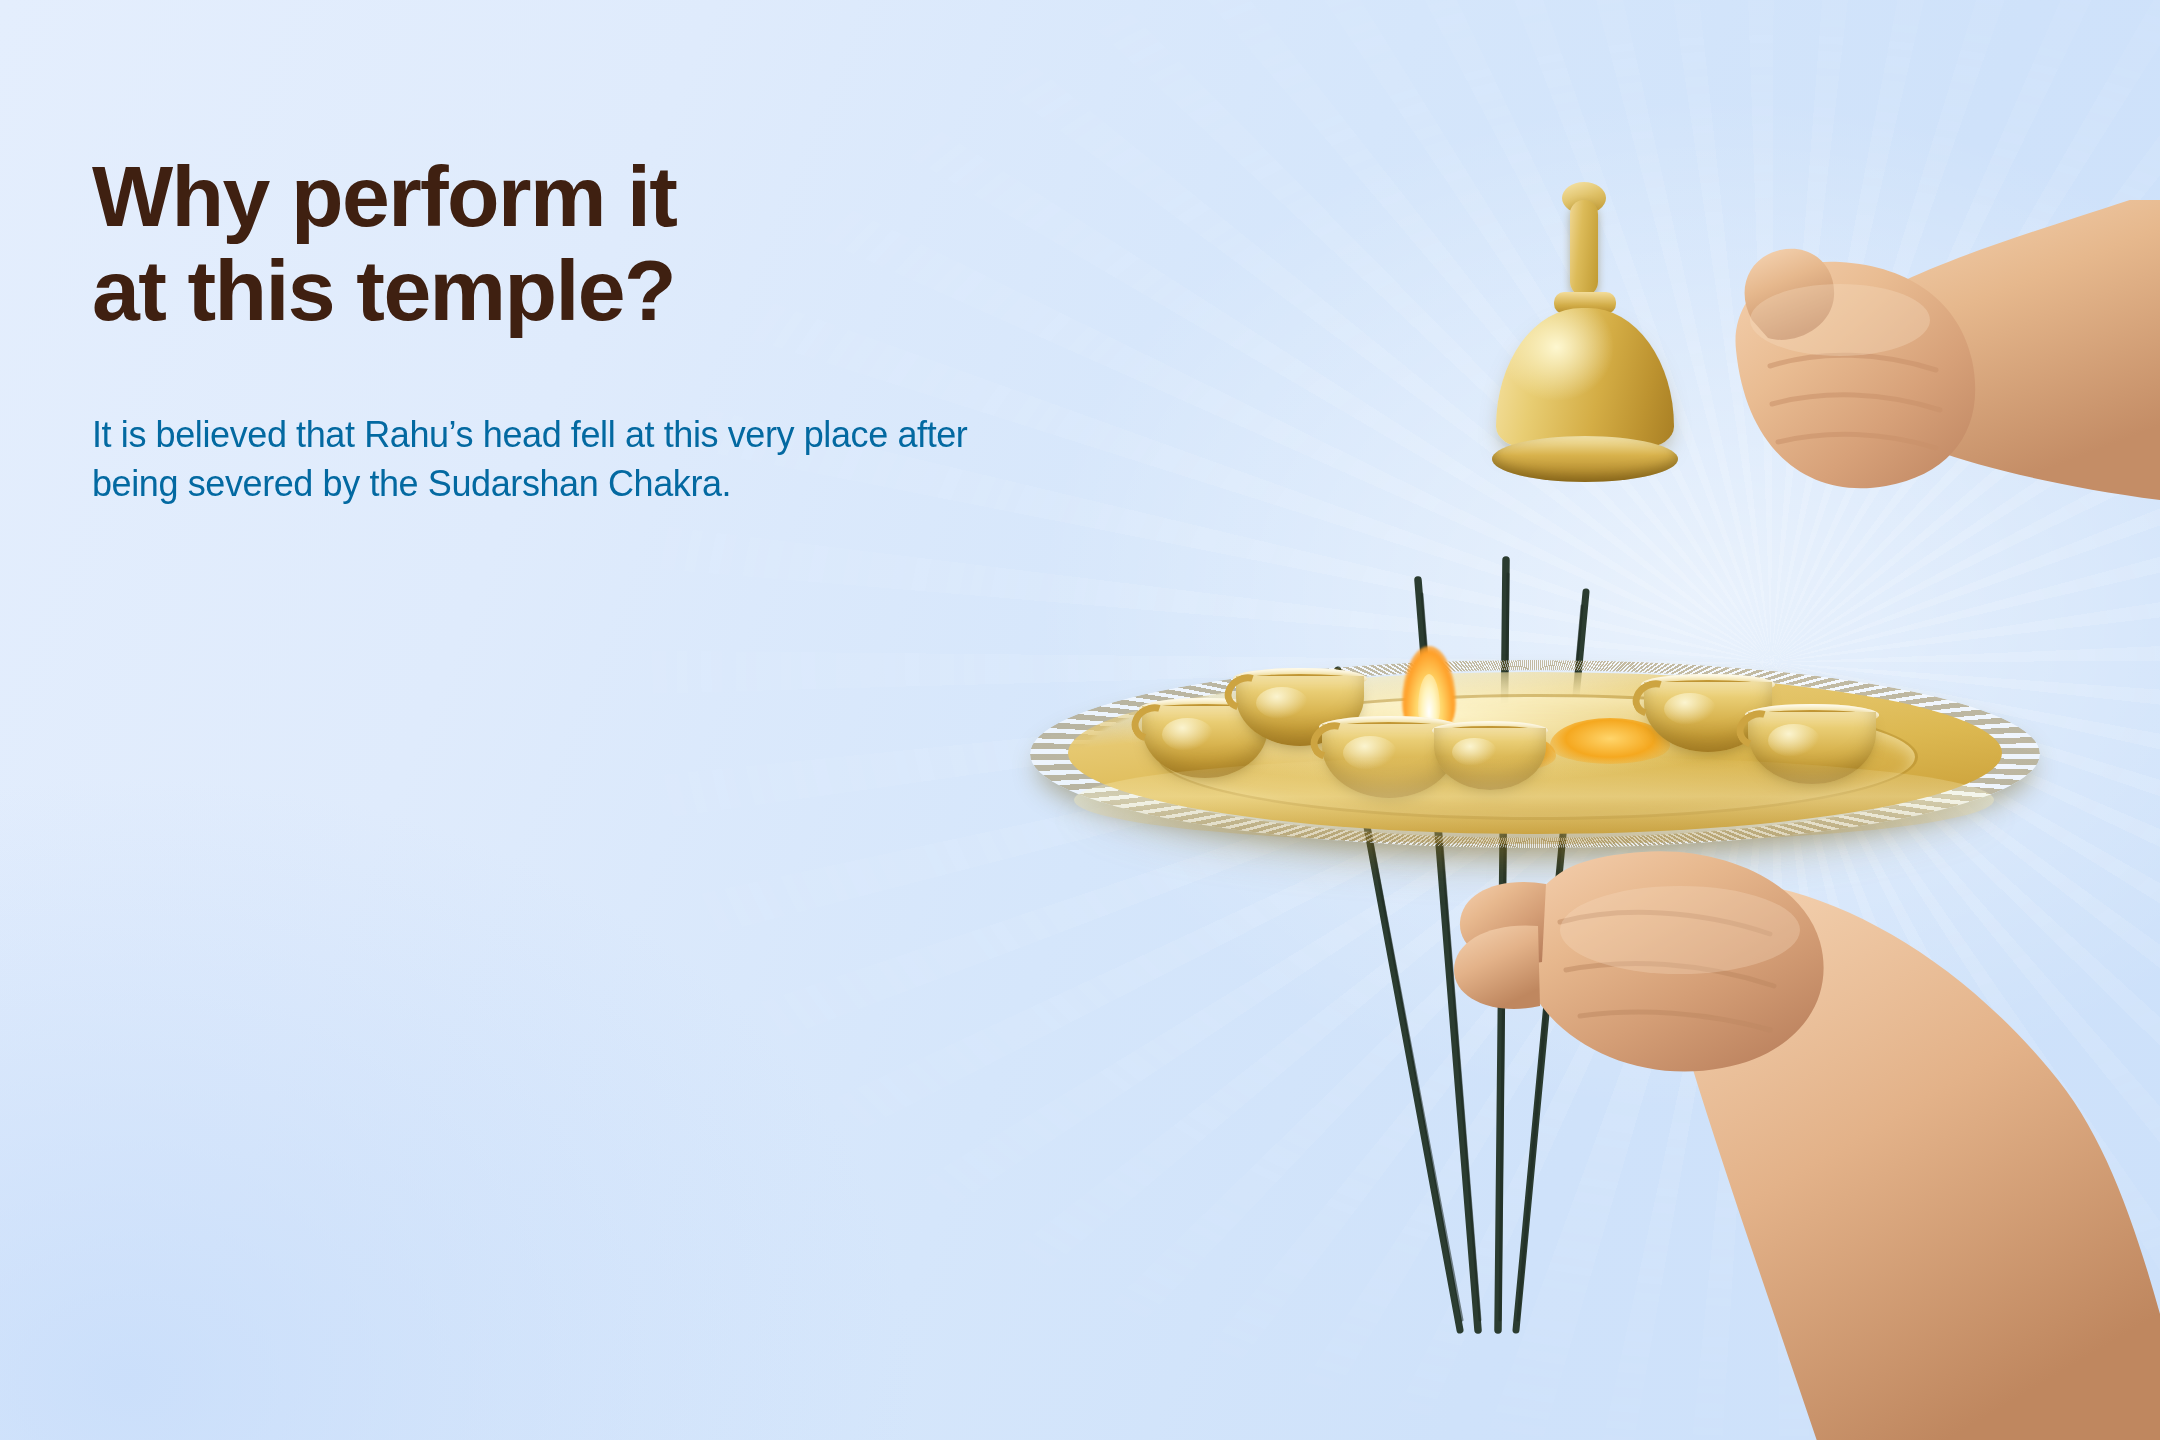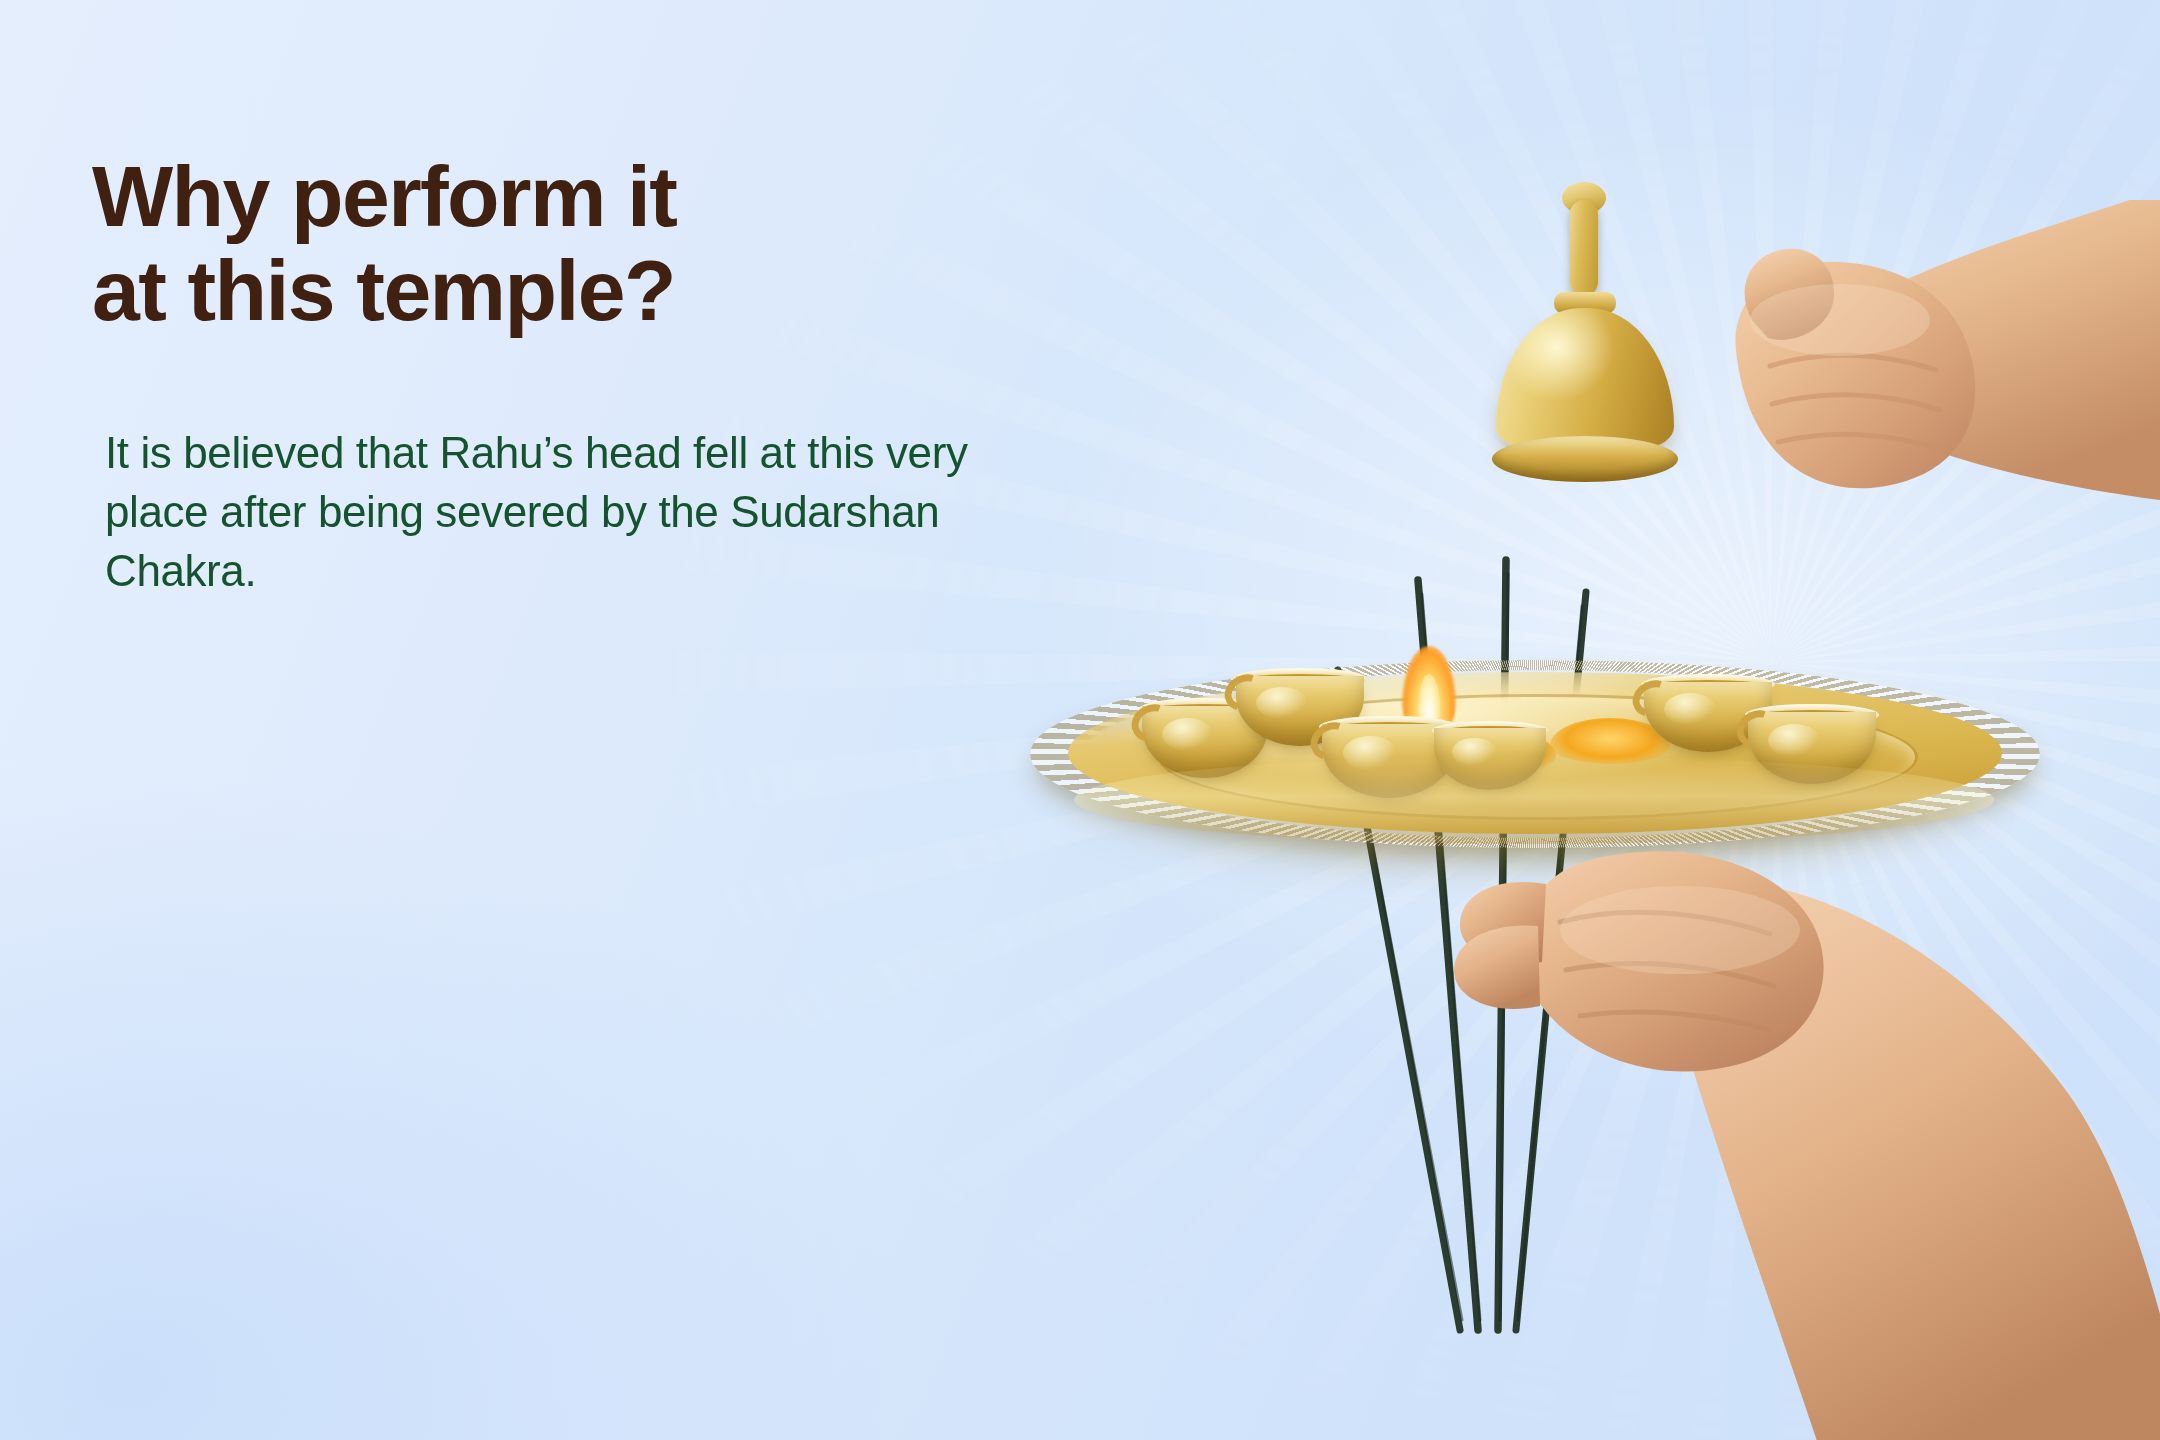--- a/index.html
+++ b/index.html
@@ -42,27 +42,27 @@
   .headline{
     margin:0;
     font-size:86px;
     line-height:1.09;
     font-weight:700;
     letter-spacing:-1.6px;
     color:#3f2011;
     white-space:pre-line;
   }
   .body-copy{
-    margin:13px;
+    margin:0;
     padding-top:74px;
-    font-size:44px;
+    font-size:36px;
     line-height:1.34;
     font-weight:500;
     letter-spacing:-0.4px;
-    color:#14532d;
+    color:#0369a1;
     max-width:960px;
   }
 
   
   .photo{
     position:absolute;
     left:1020px;top:330px;
     width:1140px;height:1110px;
   }
 

